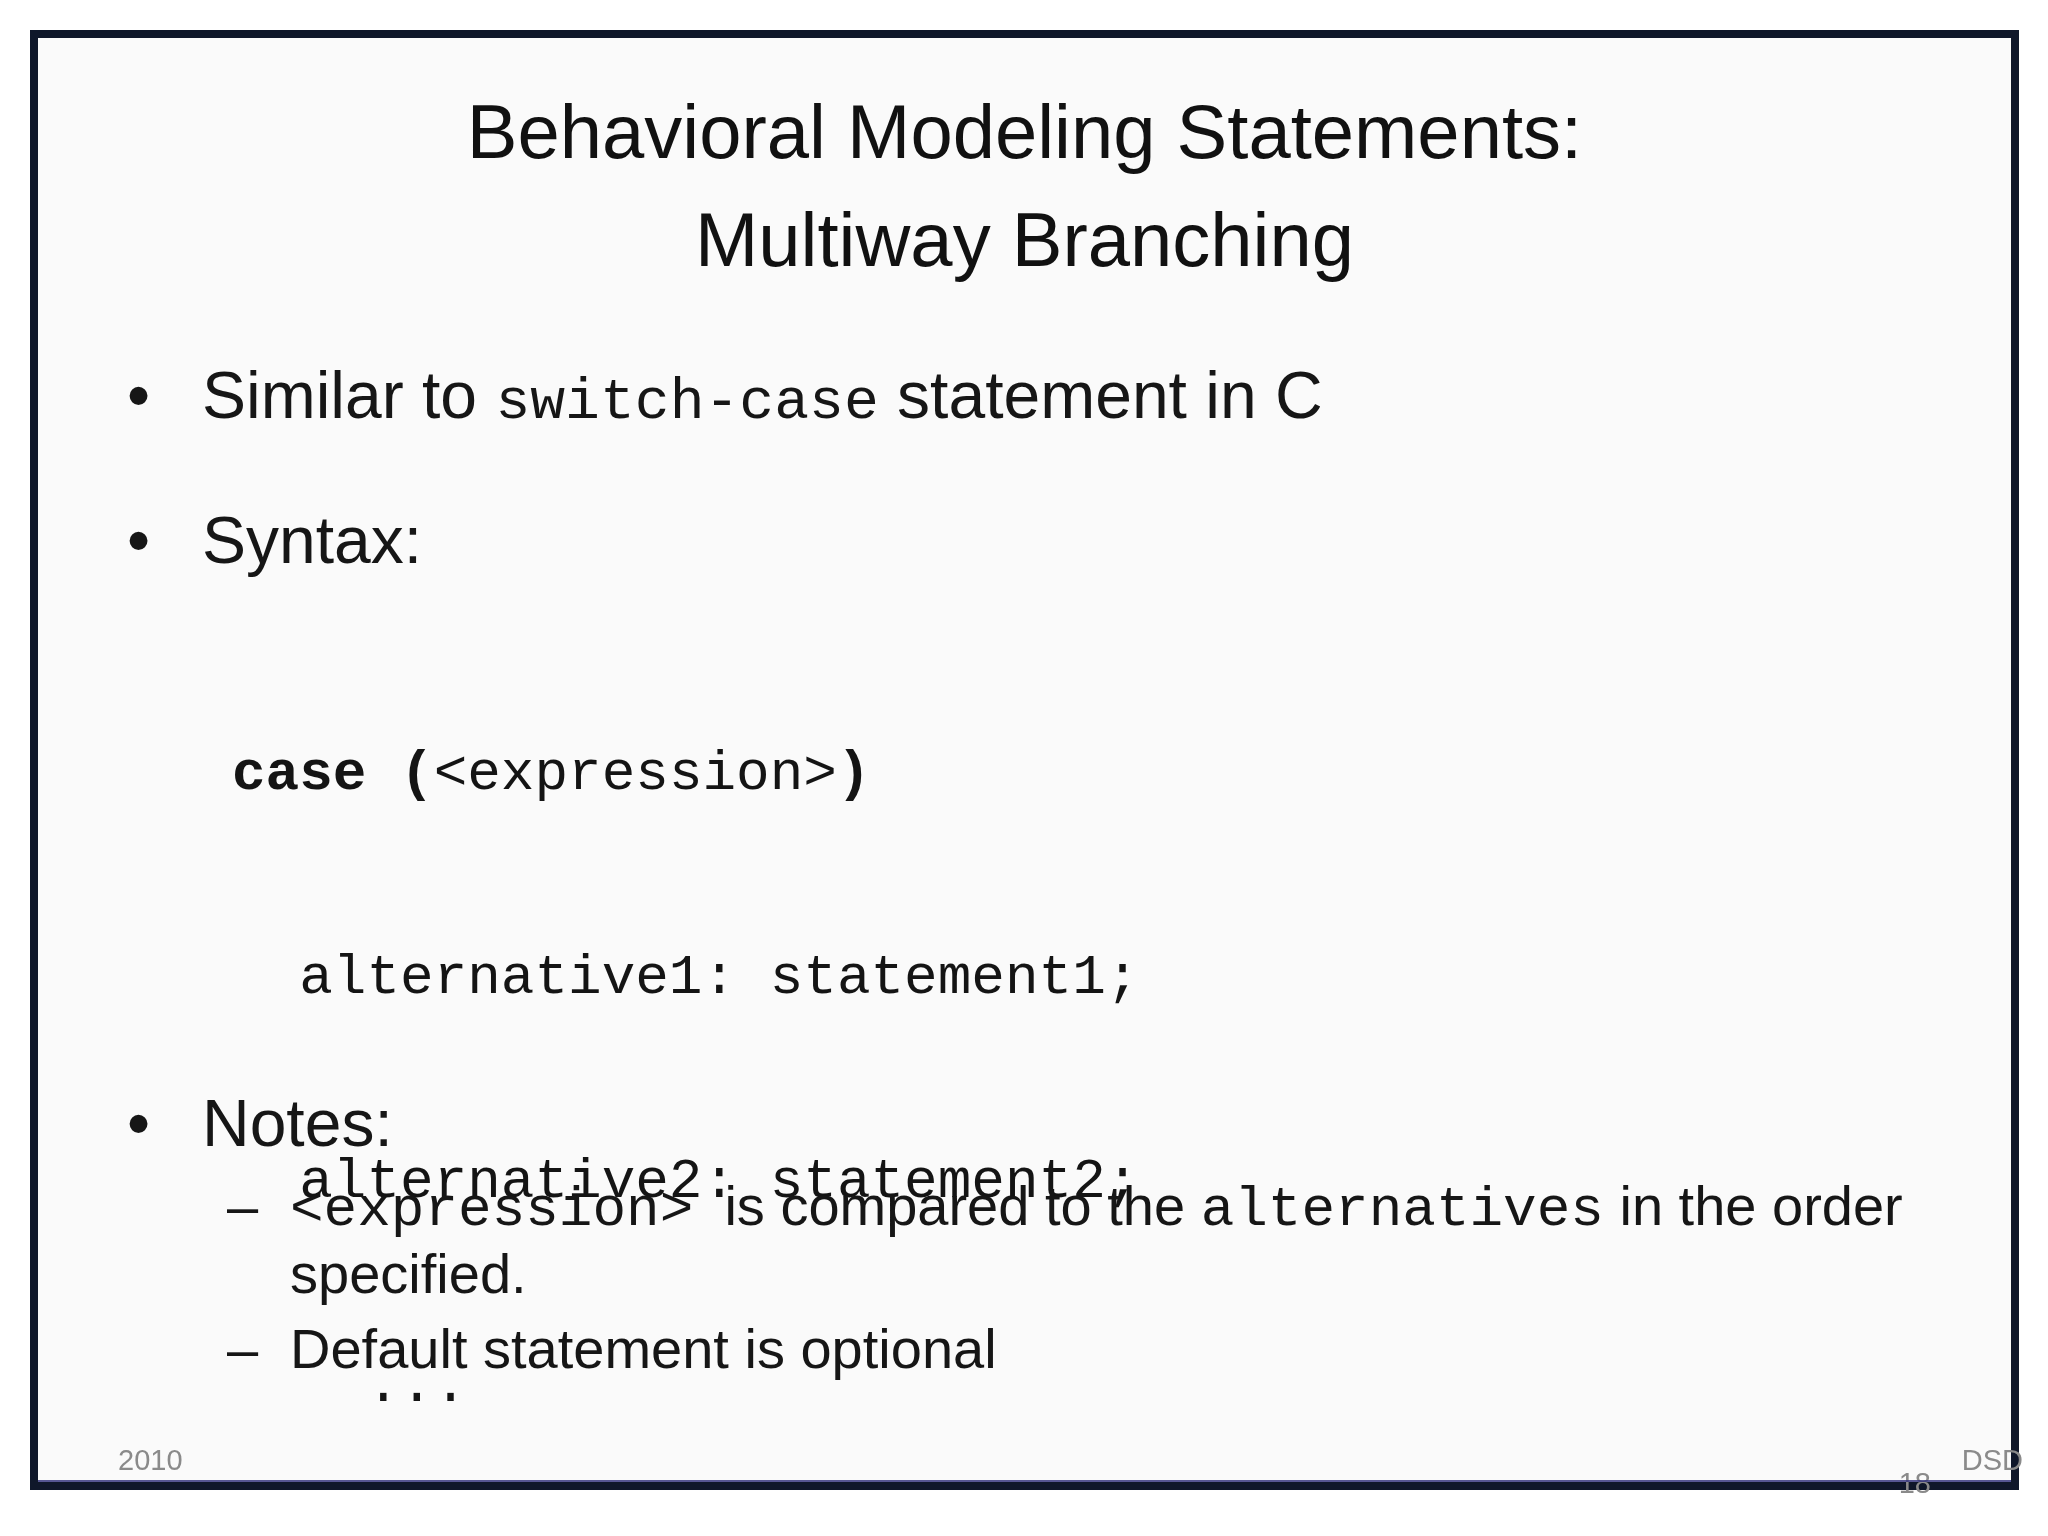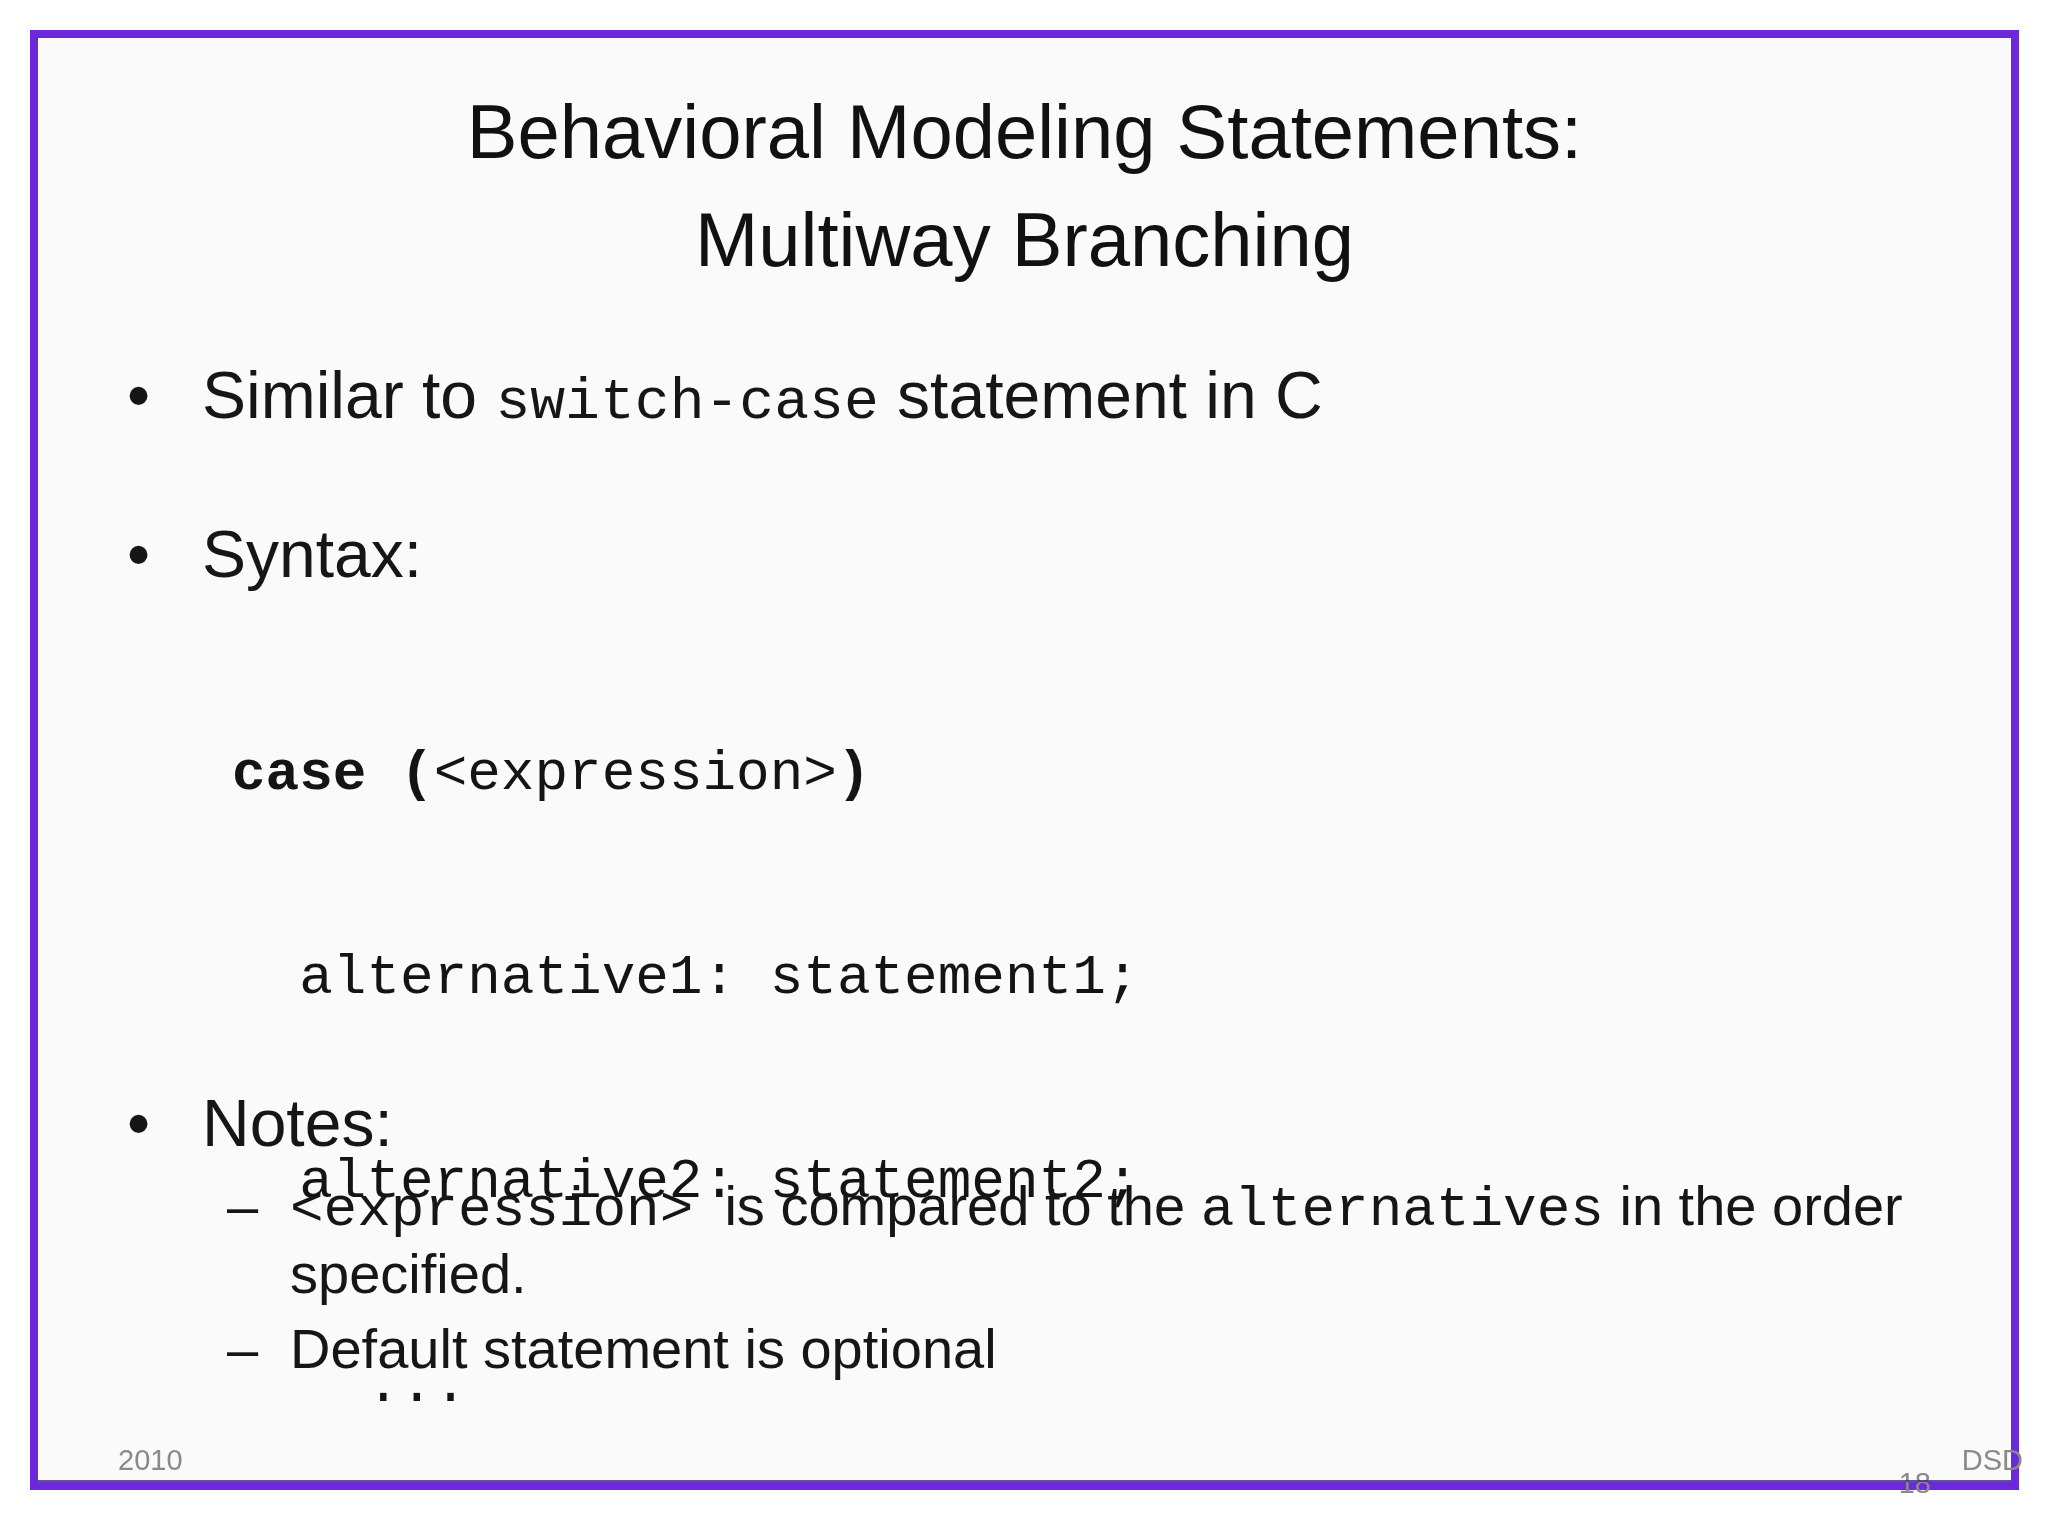--- a/index.html
+++ b/index.html
@@ -3,36 +3,36 @@
 <meta charset="utf-8">
 <style>
   html,body{margin:0;padding:0;}
   body{
     width:2048px;height:1536px;background:#ffffff;position:relative;
     font-family:"Liberation Sans",sans-serif;color:#161616;
     -webkit-font-smoothing:antialiased;
   }
   .slide{
     position:absolute;left:30px;top:30px;width:1989px;height:1460px;
-    box-sizing:border-box;border:8px solid #6d28d9;background:#fafafa;
+    box-sizing:border-box;border:8px solid #0f172a;background:#fafafa;
   }
   .bottom-edge{
     position:absolute;left:0;right:0;bottom:0;height:2px;
     background:rgba(45,45,120,0.8);
   }
   .title{
     position:absolute;top:40px;left:0;width:100%;text-align:center;
     font-size:76px;line-height:108px;color:#111;
   }
   .bullet-row{
     position:absolute;left:89px;font-size:66px;line-height:80px;white-space:nowrap;
   }
   .bullet-row .marker{display:inline-block;width:75px;}
   .row-similar{top:317px;}
-  .row-syntax{top:476px;}
+  .row-syntax{top:462px;}
   .row-notes{top:1045px;}
   .mono{font-family:Liberation Mono, monospace;text-align:center;}
   .bullet-row .mono{font-size:0.88em;}
   .code{
     position:absolute;top:566px;left:194px;
     font-family:"Liberation Mono","DejaVu Sans Mono",monospace;
     font-size:56px;line-height:68px;white-space:pre;color:#141414;
   }
   .code .b{font-weight:700;}
   .notes-list{

